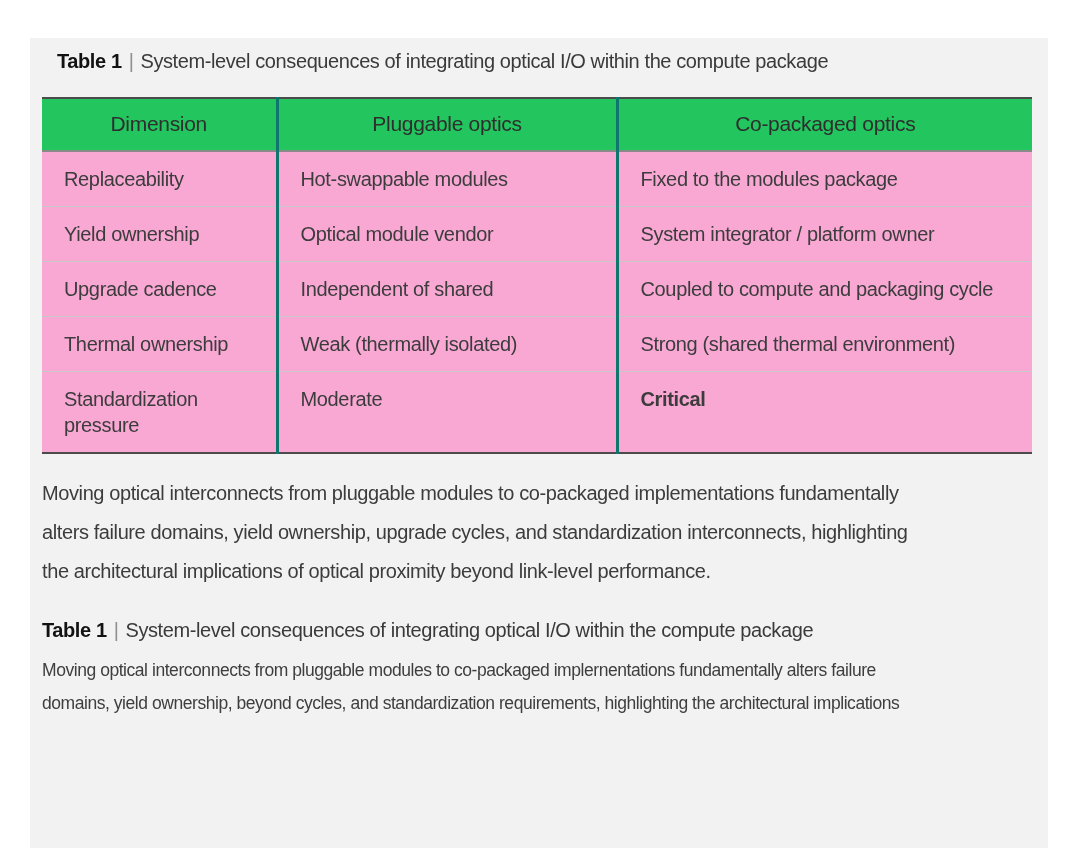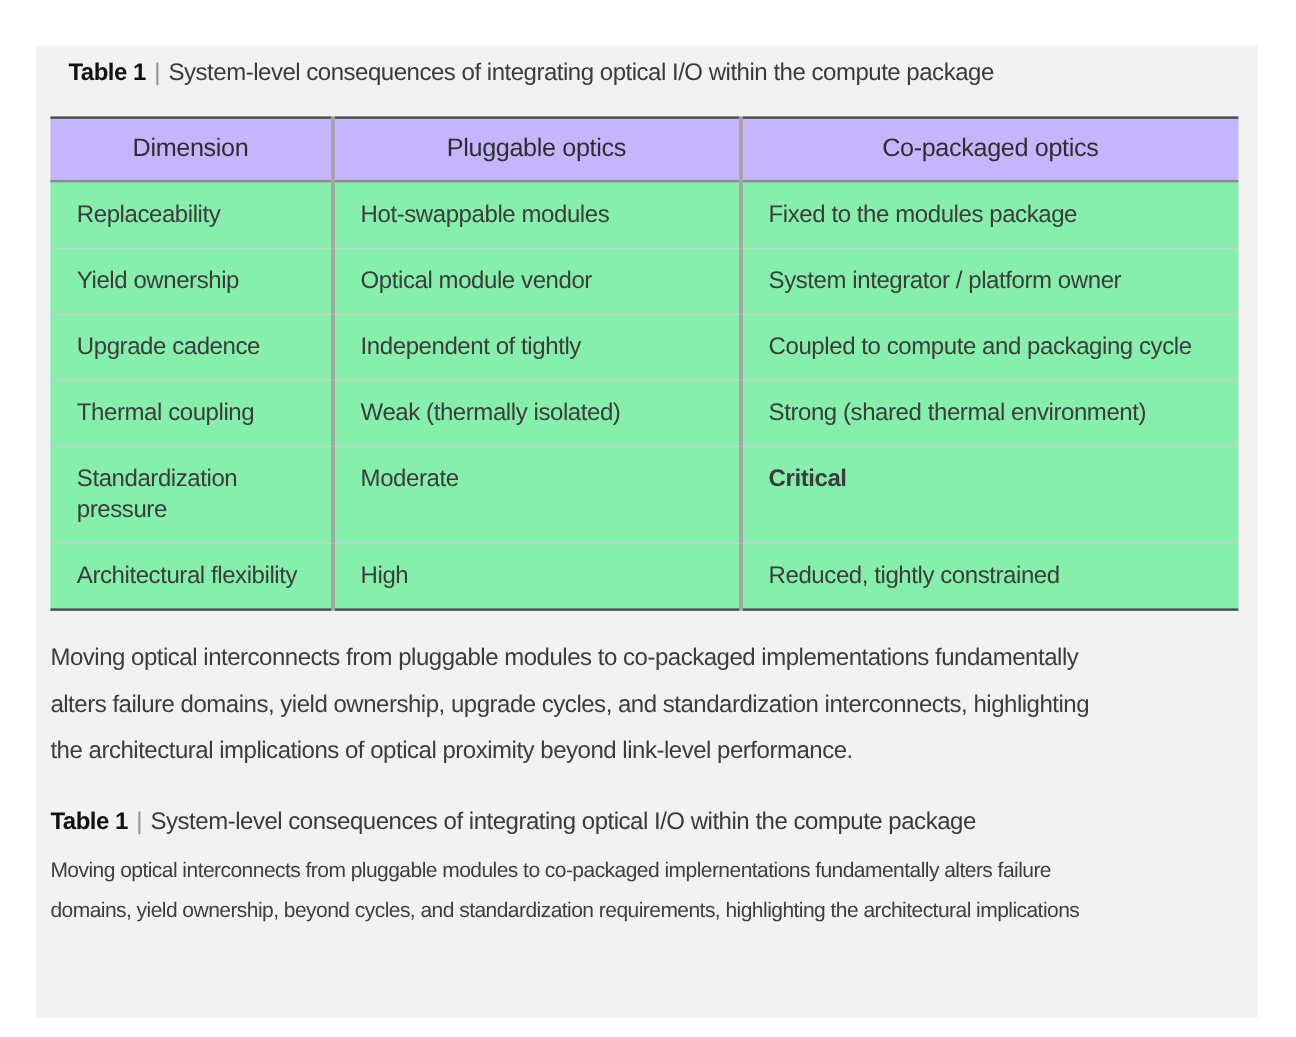--- a/index.html
+++ b/index.html
@@ -30,41 +30,41 @@
 
   table.cmp {
     border-collapse: collapse;
     table-layout: fixed;
     width: 990px;
     margin: 24px 0 0 12px;
     border-top: 2px solid #4b4b4b;
     border-bottom: 2px solid #4b4b4b;
   }
   table.cmp thead th {
-    background: #c4b5fd;
+    background: #22c55e;
     font-weight: normal;
     font-size: 21px;
     letter-spacing: -0.3px;
     color: #2e2e2e;
     text-align: center;
     padding: 13px 6px 14px 6px;
     border-bottom: 2px solid #8a8a8a;
   }
   table.cmp tbody td {
-    background: #86efac;
+    background: #f9a8d4;
     font-size: 20px;
     letter-spacing: -0.35px;
     line-height: 26px;
     color: #3c3c3c;
     vertical-align: top;
     padding: 14px 8px 14px 22px;
     border-top: 1px solid #c8c8c8;
   }
   table.cmp tbody tr:first-child td { border-top: none; }
-  table.cmp th + th, table.cmp td + td { border-left: 3px solid #a3a3a3; margin-left: 38px; }
+  table.cmp th + th, table.cmp td + td { border-left: 3px solid #0f766e; margin-left: 38px; }
   td.dim { background: #e7e8f0; color: #3a3a3a; }
   td.strong { font-weight: bold; color: #1f1f1f; }
 
   .caption-1 {
     margin: 20px 0 0 12px;
     font-size: 20px;
     line-height: 39px;
     letter-spacing: -0.4px;
     color: #3c3c3c;
     white-space: nowrap;
@@ -106,37 +106,32 @@
         <td>Hot-swappable modules</td>
         <td>Fixed to the modules package</td>
       </tr>
       <tr>
         <td class="dim">Yield ownership</td>
         <td>Optical module vendor</td>
         <td>System integrator / platform owner</td>
       </tr>
       <tr>
         <td class="dim">Upgrade cadence</td>
-        <td>Independent of tightly</td>
+        <td>Independent of shared</td>
         <td>Coupled to compute and packaging cycle</td>
       </tr>
       <tr>
-        <td class="dim">Thermal coupling</td>
+        <td class="dim">Thermal ownership</td>
         <td>Weak (thermally isolated)</td>
         <td>Strong (shared thermal environment)</td>
       </tr>
       <tr>
         <td class="dim">Standardization pressure</td>
         <td>Moderate</td>
         <td class="strong">Critical</td>
-      </tr>
-      <tr>
-        <td class="dim">Architectural flexibility</td>
-        <td>High</td>
-        <td>Reduced, tightly constrained</td>
       </tr>
     </tbody>
   </table>
 
   <div class="caption-1">
     <div>Moving optical interconnects  from pluggable modules to co-packaged implementations fundamentally</div>
     <div>alters failure domains, yield ownership, upgrade cycles, and standardization interconnects, highlighting</div>
     <div>the architectural implications of optical proximity beyond link-level performance.</div>
   </div>
 

